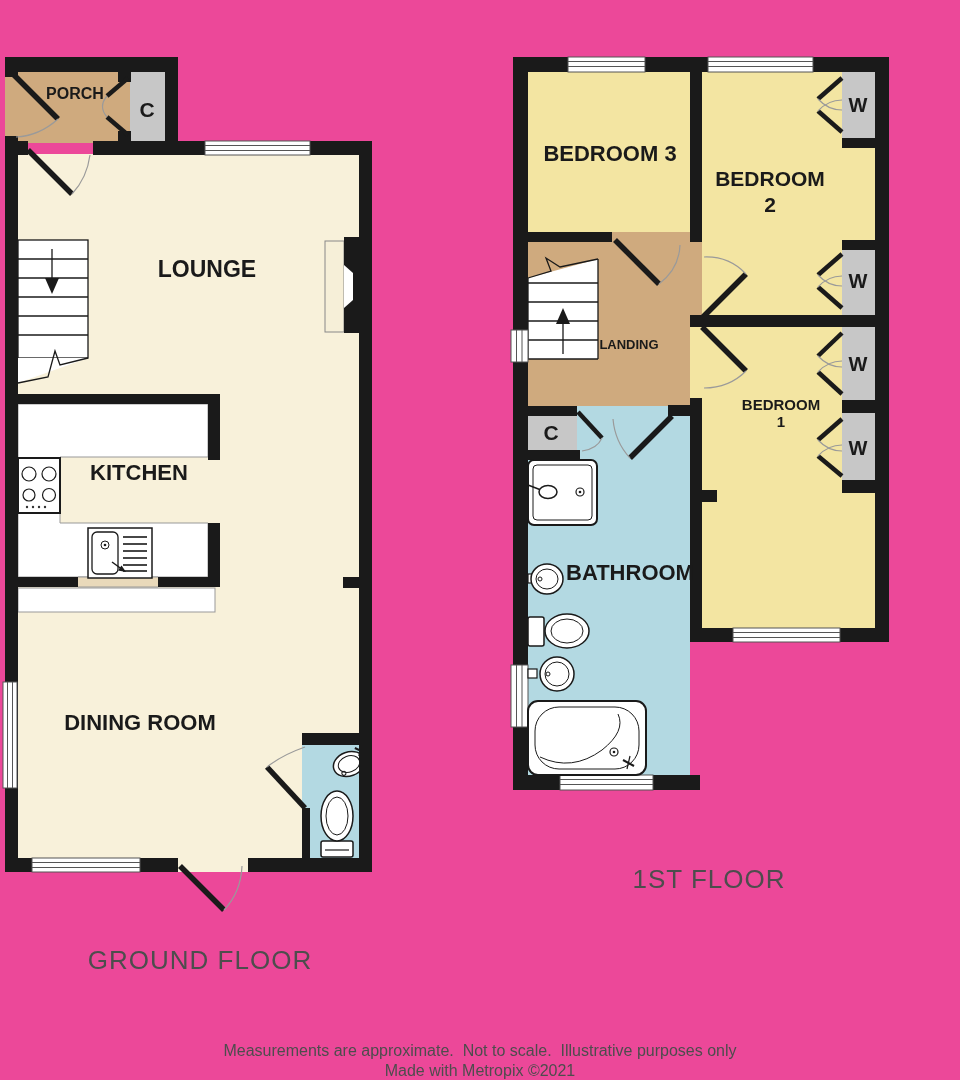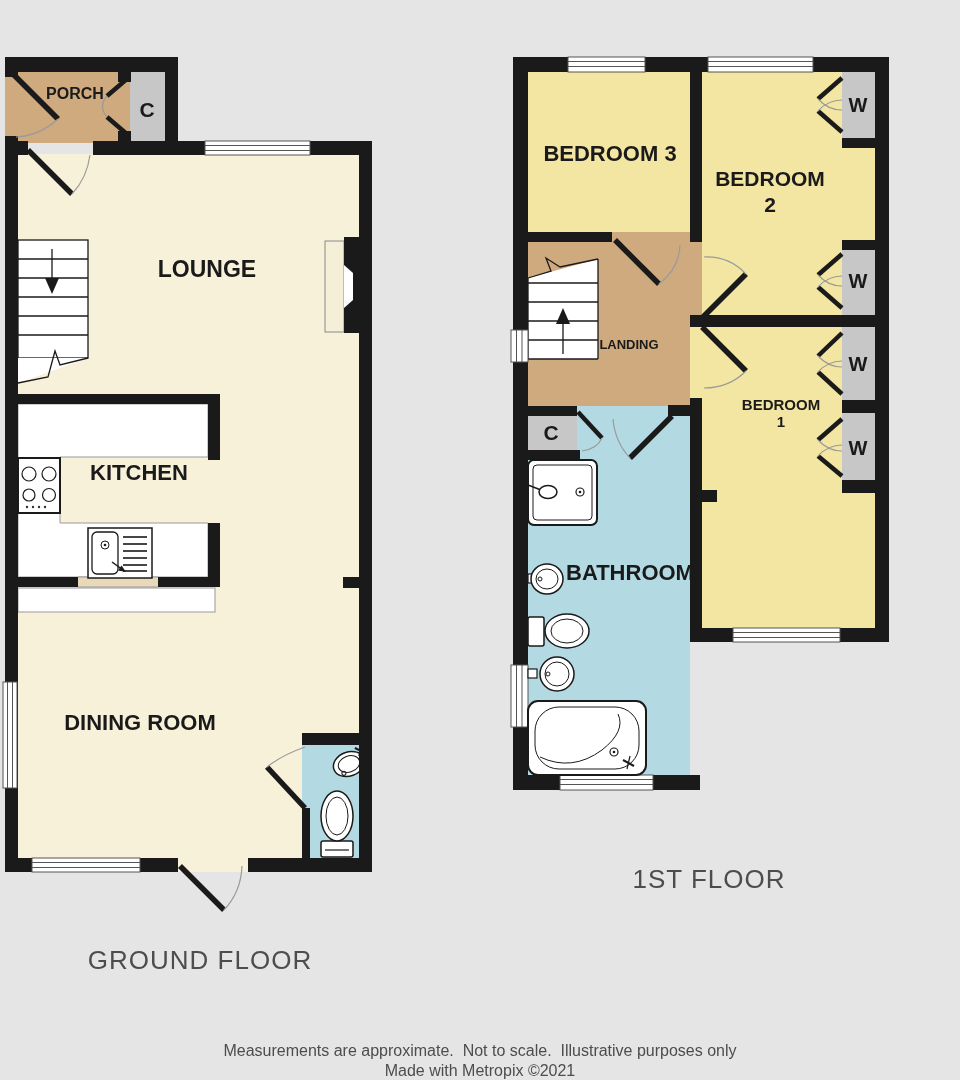--- a/index.html
+++ b/index.html
@@ -1,16 +1,16 @@
 <!DOCTYPE html>
 <html><head>
 <meta charset="utf-8">
 <style>
   html,body{margin:0;padding:0;background:#ffffff;}
-  .page{width:960px;height:1080px;position:relative;background:#e5e5e5;overflow:hidden;}
+  .page{width:960px;height:1080px;position:relative;background:#ec4899;overflow:hidden;}
   svg{display:block;}
   text{font-family:"Liberation Sans","DejaVu Sans",sans-serif;fill:#1a1a1a;}
   .room-label{font-weight:700;}
   .floor-title{font-weight:400;fill:#4d4d4d;letter-spacing:1px;}
   .footer-text{font-weight:400;fill:#4d4d4d;}
   .wall{fill:#1a1a1a;}
   .win{fill:#ffffff;stroke:#555555;stroke-width:1;}
   .winline{stroke:#555555;stroke-width:1;}
   .leaf{stroke:#1a1a1a;stroke-width:5.5;stroke-linecap:butt;}
   .leaf-sm{stroke:#1a1a1a;stroke-width:4.5;}

